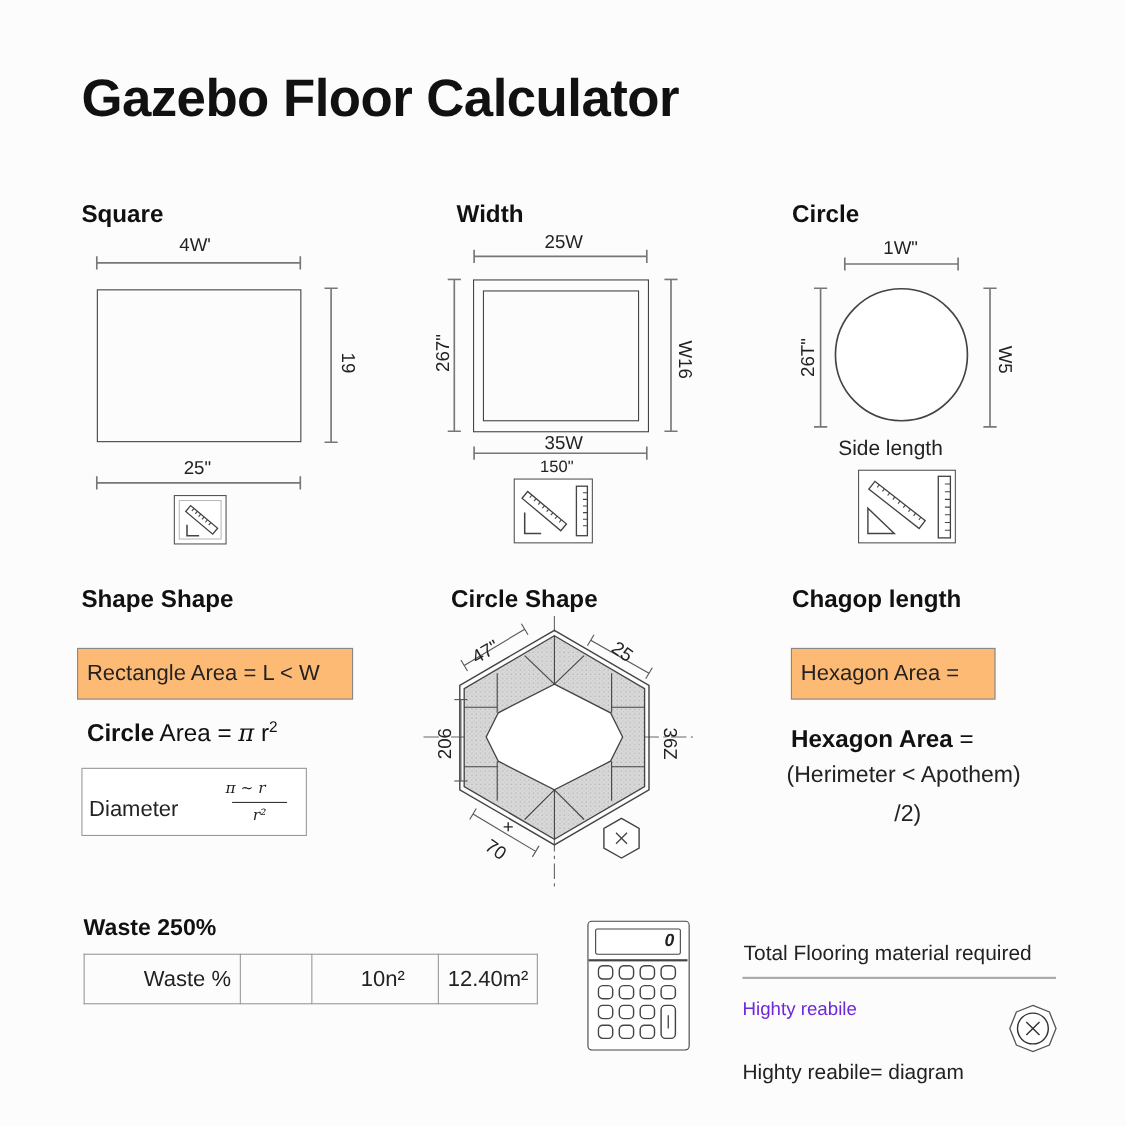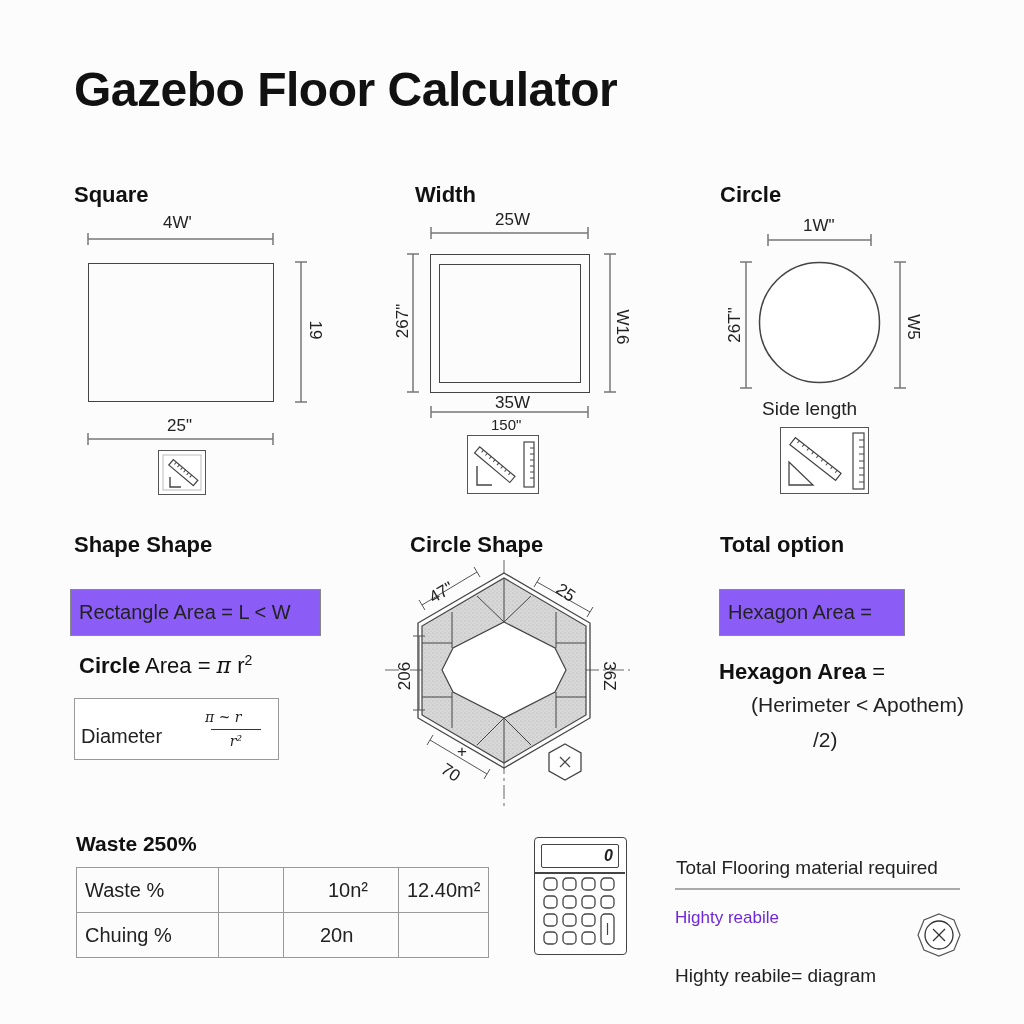--- a/index.html
+++ b/index.html
@@ -7,21 +7,21 @@
     width:1024px; height:1024px; background:#fcfcfc; position:relative; overflow:hidden;
     font-family:"Liberation Sans", sans-serif; color:#111;
   }
   .abs { position:absolute; }
   .title { left:74px; top:62px; font-size:48px; font-weight:bold; letter-spacing:-0.5px; color:#111; }
   .h2 { font-size:22px; font-weight:bold; color:#111; }
   .dim { font-size:17px; color:#222; }
   .vdim { font-size:17px; color:#222; transform-origin:center center; white-space:nowrap; }
   .box { border:1.5px solid #444; }
   .tool-icon { border:1.5px solid #555; background:#fff; }
-  .formula-box { border:1.5px solid #888; background:#8b5cf6; font-size:20px; color:#222; display:flex; align-items:center; padding-left:8px; box-sizing:border-box; }
+  .formula-box { border:1.5px solid #888; background:#fdba74; font-size:20px; color:#222; display:flex; align-items:center; padding-left:8px; box-sizing:border-box; }
   .text20 { font-size:20px; color:#222; }
   table.waste { position:absolute; left:76px; top:867px; border-collapse:collapse; font-size:20px; color:#222; }
   table.waste td { border:1.5px solid #999; height:45px; padding:0 8px; box-sizing:border-box; }
   svg { display:block; }
 </style>
 </head>
 <body>
 
 <div class="abs title">Gazebo Floor Calculator</div>
 
@@ -225,42 +225,36 @@
 <div class="abs vdim" style="left:391px;top:666px;transform:rotate(-90deg);">206</div>
 <div class="abs vdim" style="left:594px;top:666px;transform:rotate(90deg);">36Z</div>
 <div class="abs dim" style="left:457px;top:742px;">+</div>
 <div class="abs dim" style="left:441px;top:763px;transform:rotate(35deg);">70</div>
 <svg class="abs" style="left:546px;top:742px;" width="38" height="40">
   <polygon points="19,2 35,11 35,29 19,38 3,29 3,11" fill="#fff" stroke="#444" stroke-width="1.3"></polygon>
   <line x1="14" y1="15" x2="24" y2="25" stroke="#444" stroke-width="1.2"></line>
   <line x1="24" y1="15" x2="14" y2="25" stroke="#444" stroke-width="1.2"></line>
 </svg>
 
-<div class="abs h2" style="left:720px;top:532px;">Total option</div>
+<div class="abs h2" style="left:720px;top:532px;">Chagop length</div>
 <div class="abs formula-box" style="left:719px;top:589px;width:186px;height:47px;">Hexagon Area =</div>
 <div class="abs" style="left:719px;top:659px;font-size:22px;color:#111;">
   <b>Hexagon Area</b><span> =</span>
 </div>
-<div class="abs text20" style="left:751px;top:693px;font-size:21px;">(Herimeter &lt; Apothem)</div>
+<div class="abs text20" style="left:715px;top:693px;font-size:21px;">(Herimeter &lt; Apothem)</div>
 <div class="abs text20" style="left:813px;top:728px;font-size:21px;">/2)</div>
 
 <div class="abs h2" style="left:76px;top:832px;font-size:21px;">Waste 250%</div>
 <table class="waste">
   <tbody>
       <tr>
-    <td style="width:142px;">Waste %</td>
+    <td style="width:142px;text-align:right;">Waste %</td>
     <td style="width:65px;"></td>
     <td style="width:115px;text-align:right;padding-right:30px;">10n²</td>
     <td style="width:90px;text-align:left;">12.40m²</td>
-  </tr>
-  <tr>
-    <td>Chuing %</td>
-    <td></td>
-    <td style="text-align:left;padding-left:36px;">20n</td>
-    <td></td>
   </tr>
 </tbody>
   </table>
 
 <div class="abs" style="left:534px;top:837px;width:93px;height:118px;border:1.5px solid #444;border-radius:4px;box-sizing:border-box;background:#fff;">
   <div class="abs" style="left:6px;top:6px;width:78px;height:24px;border:1.5px solid #444;border-radius:2px;box-sizing:border-box;text-align:right;padding-right:5px;font-size:16px;font-style:italic;font-weight:bold;line-height:21px;color:#222;">0</div>
   <div class="abs" style="left:0;top:34px;width:90px;height:1.5px;background:#444;"></div>
   <svg class="abs" style="left:8px;top:39px;" width="78" height="72">
     <g fill="#fff" stroke="#444" stroke-width="1.3">
       <rect x="1" y="1" width="13" height="12" rx="4"></rect>

